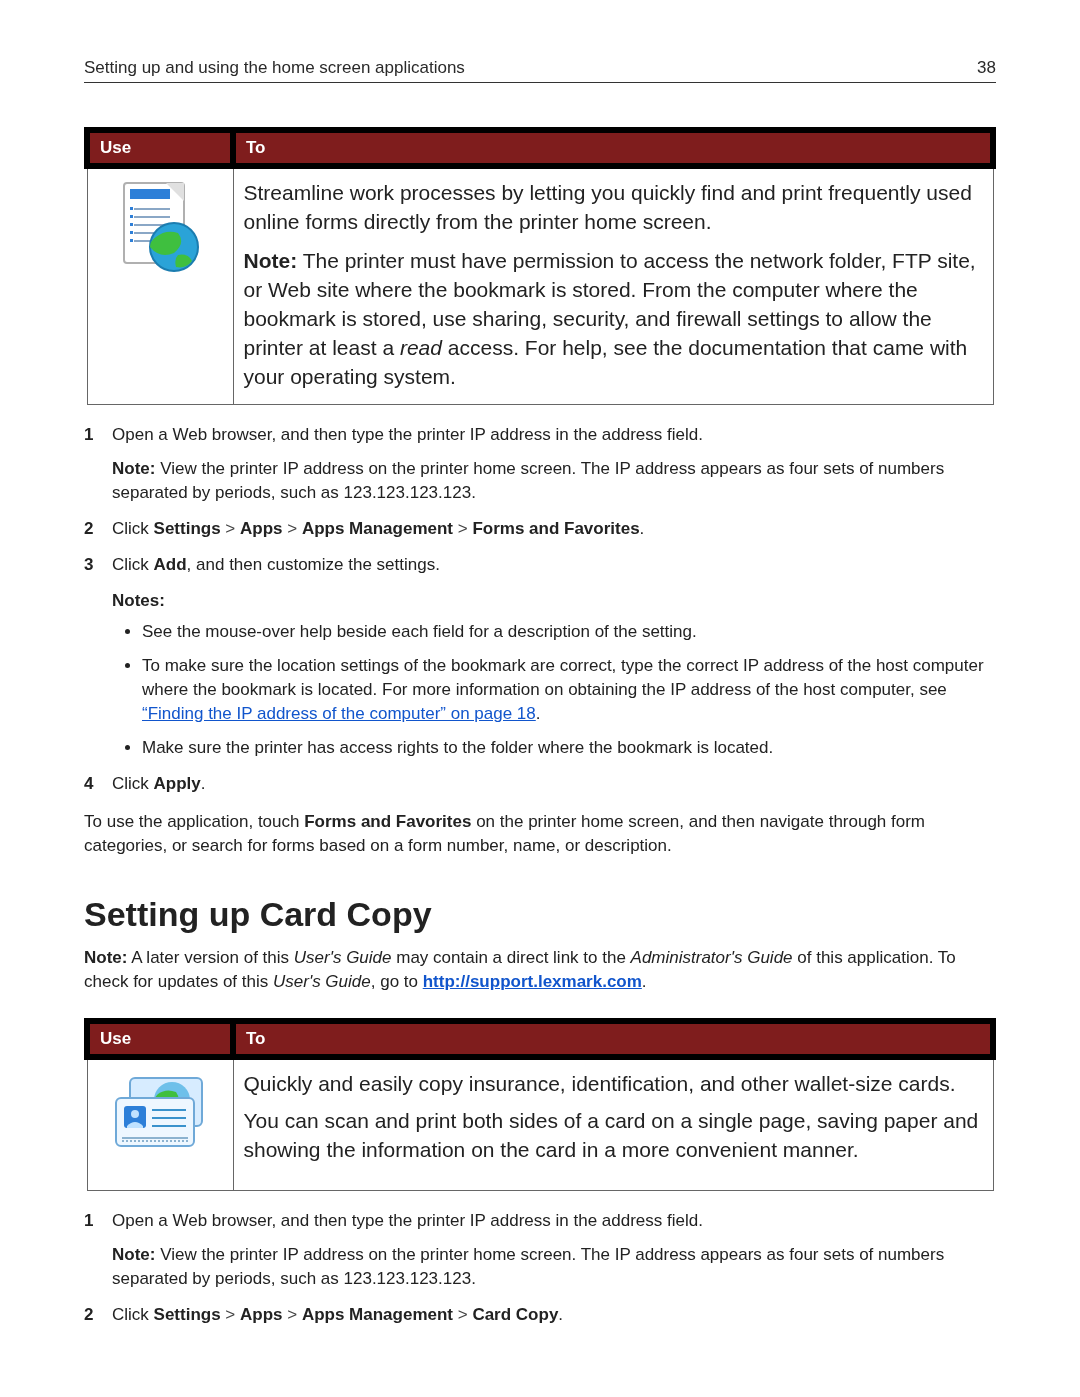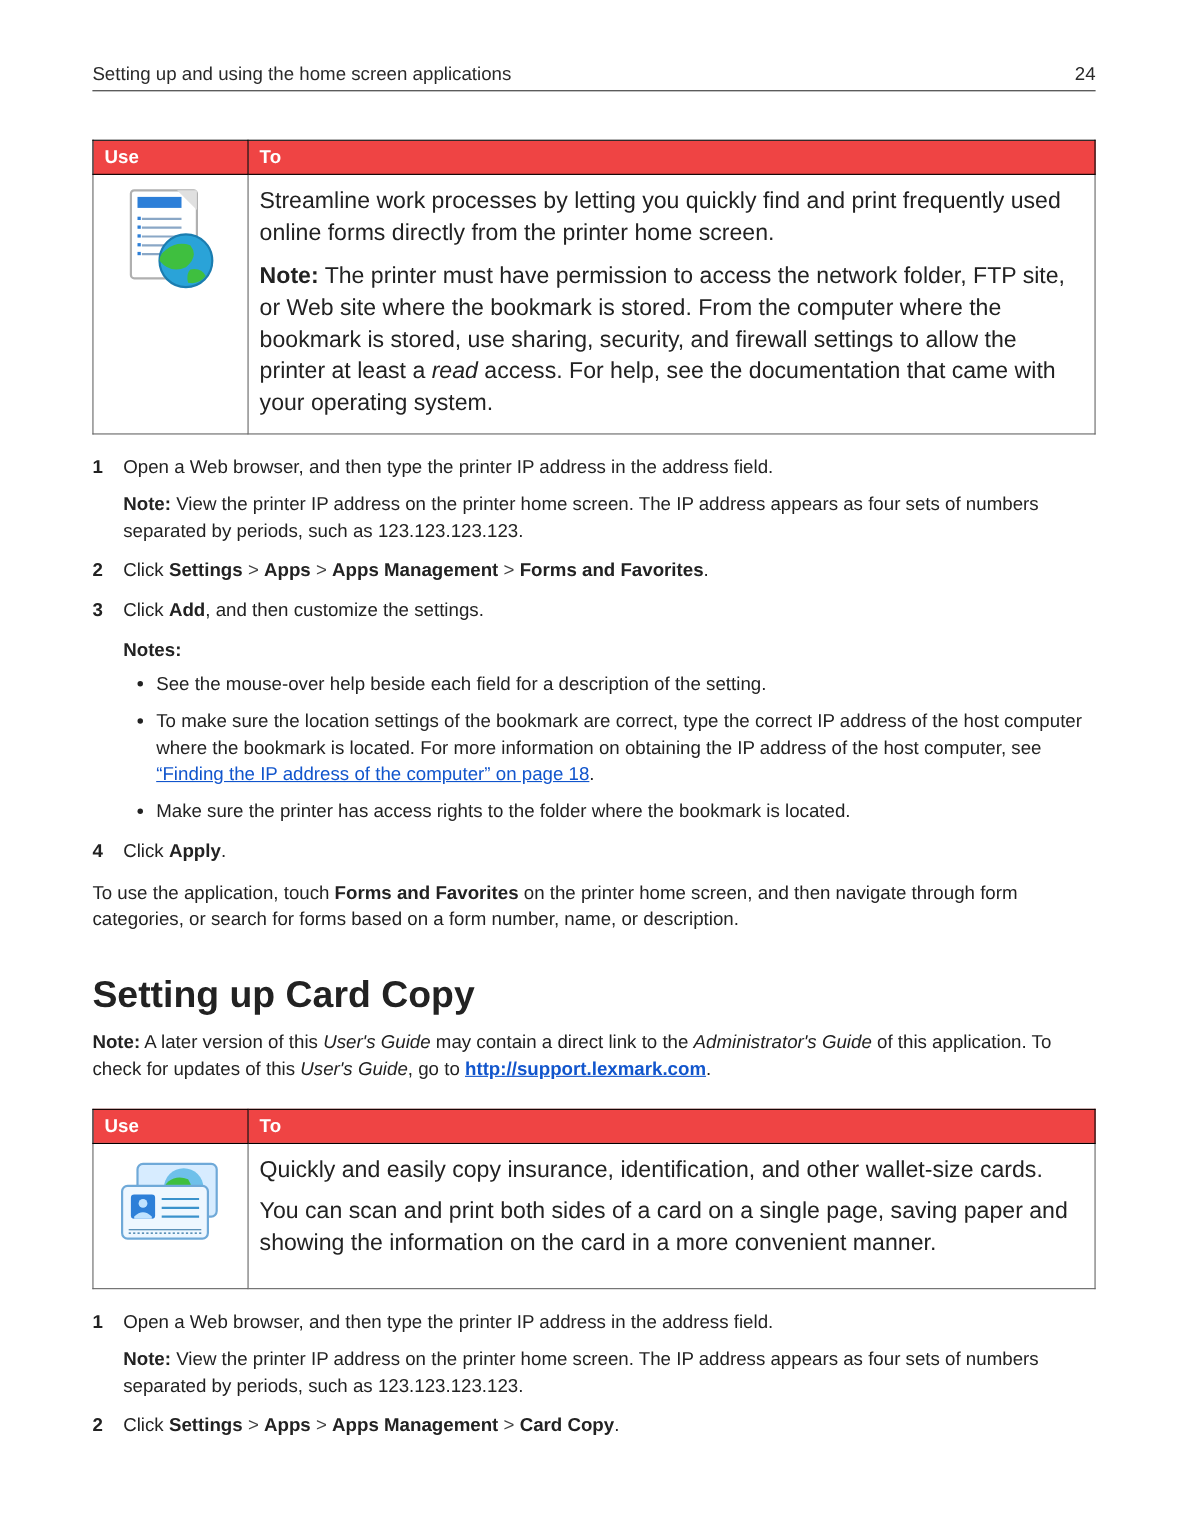--- a/index.html
+++ b/index.html
@@ -27,27 +27,27 @@
     border: none;
     border-top: 1.5px solid #333;
     margin: 0 0 44px 0;
   }
   table.feature {
     border-collapse: collapse;
     width: 100%;
     margin-bottom: 18px;
   }
   table.feature th {
-    background: #ef4444;
+    background: #7f1d1d;
     color: #fff;
     font-weight: 600;
     text-align: left;
     padding: 5px 10px;
     font-size: 17px;
-    border: 1px solid #000000;
+    border: 6px solid #000000;
   }
   table.feature th.col-use { width: 120px; }
   table.feature td {
     border: 1px solid #666;
     padding: 10px 10px 12px 10px;
     vertical-align: top;
     font-size: 21px;
     line-height: 1.38;
   }
   table.feature td.icon-cell {
@@ -110,21 +110,21 @@
   .note-run { }
   .note-run .b { font-weight: 700; }
 </style>
 </head>
 <body>
 
 <div class="page">
 
   <div class="running-head">
     <span>Setting up and using the home screen applications</span>
-    <span>24</span>
+    <span>38</span>
   </div>
   <hr class="hr">
 
   <table class="feature">
     <tbody>
         <tr>
       <th class="col-use">Use</th>
       <th>To</th>
     </tr>
     <tr>

